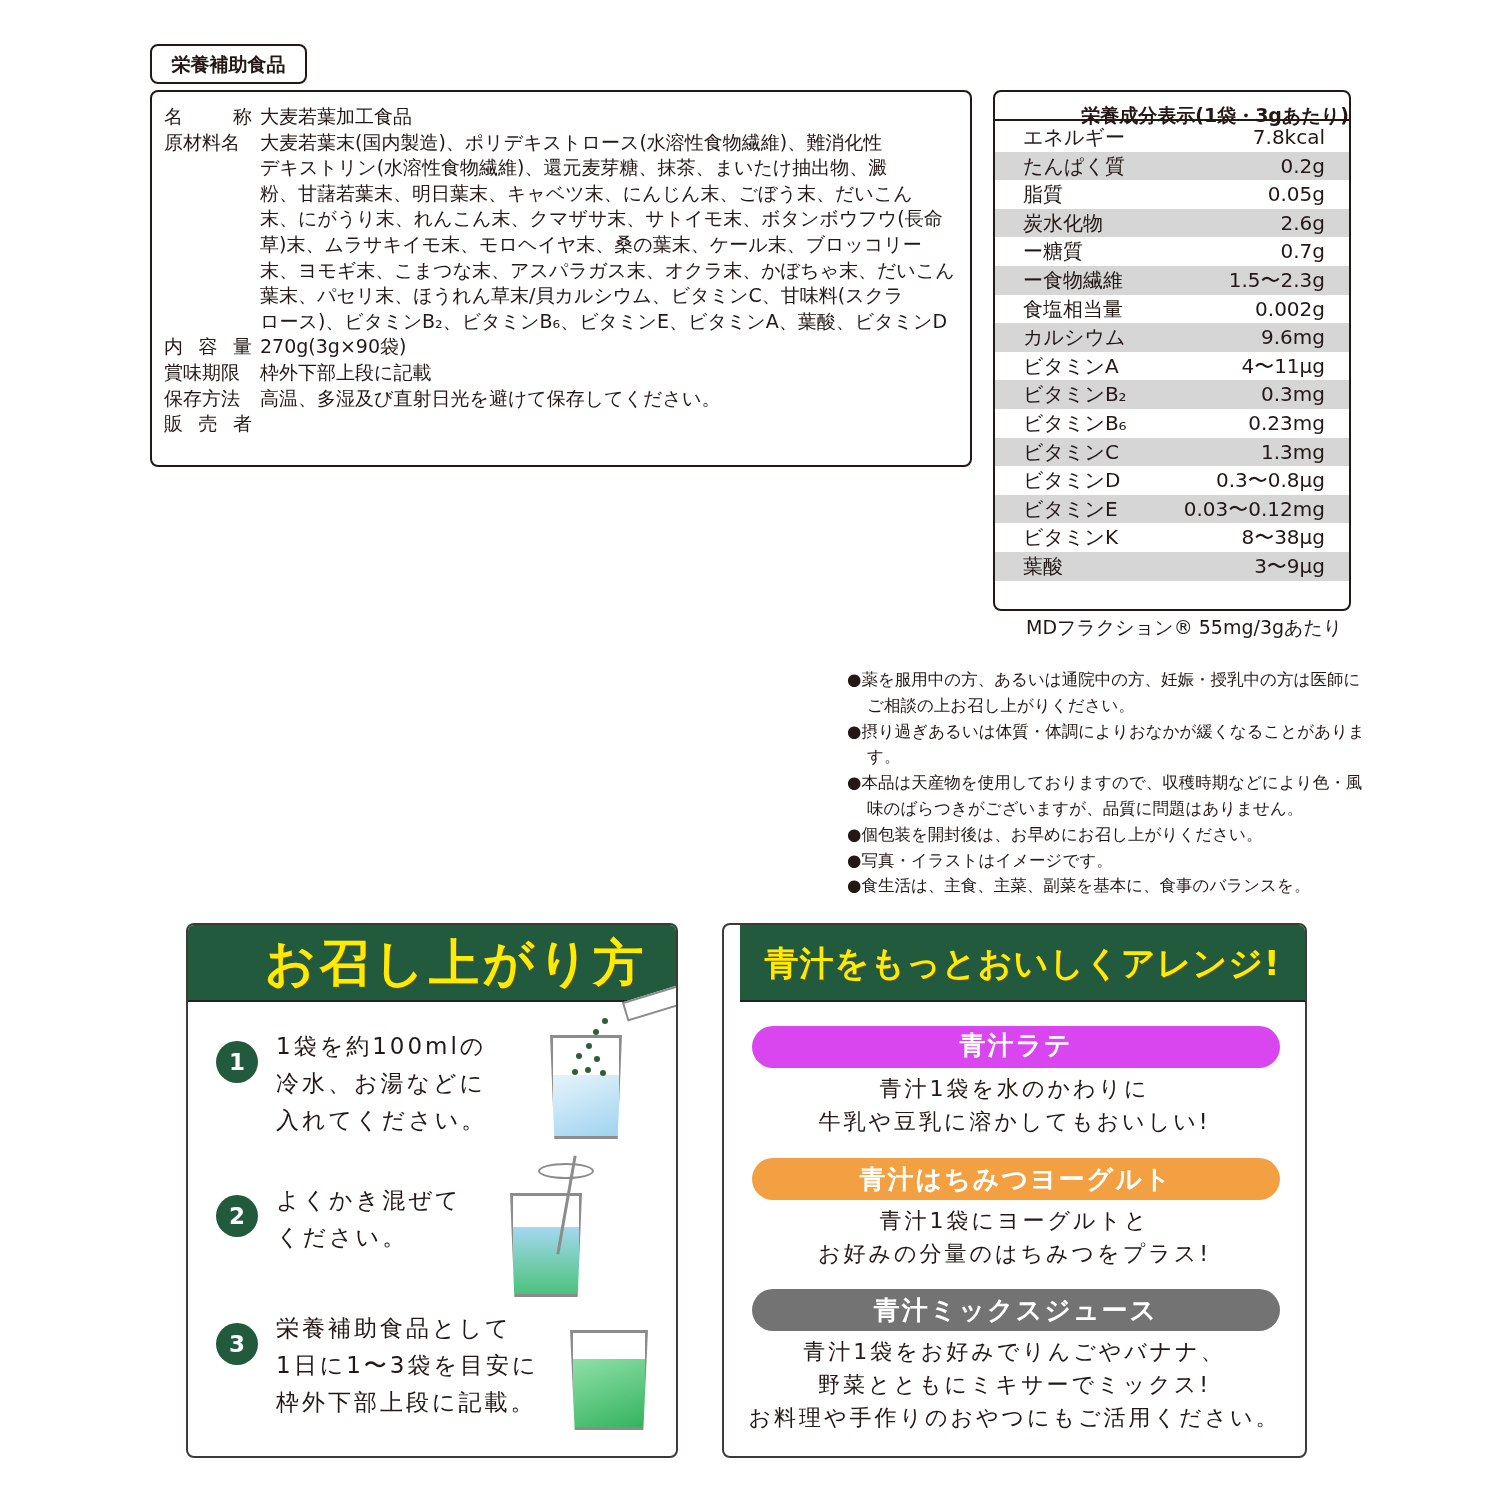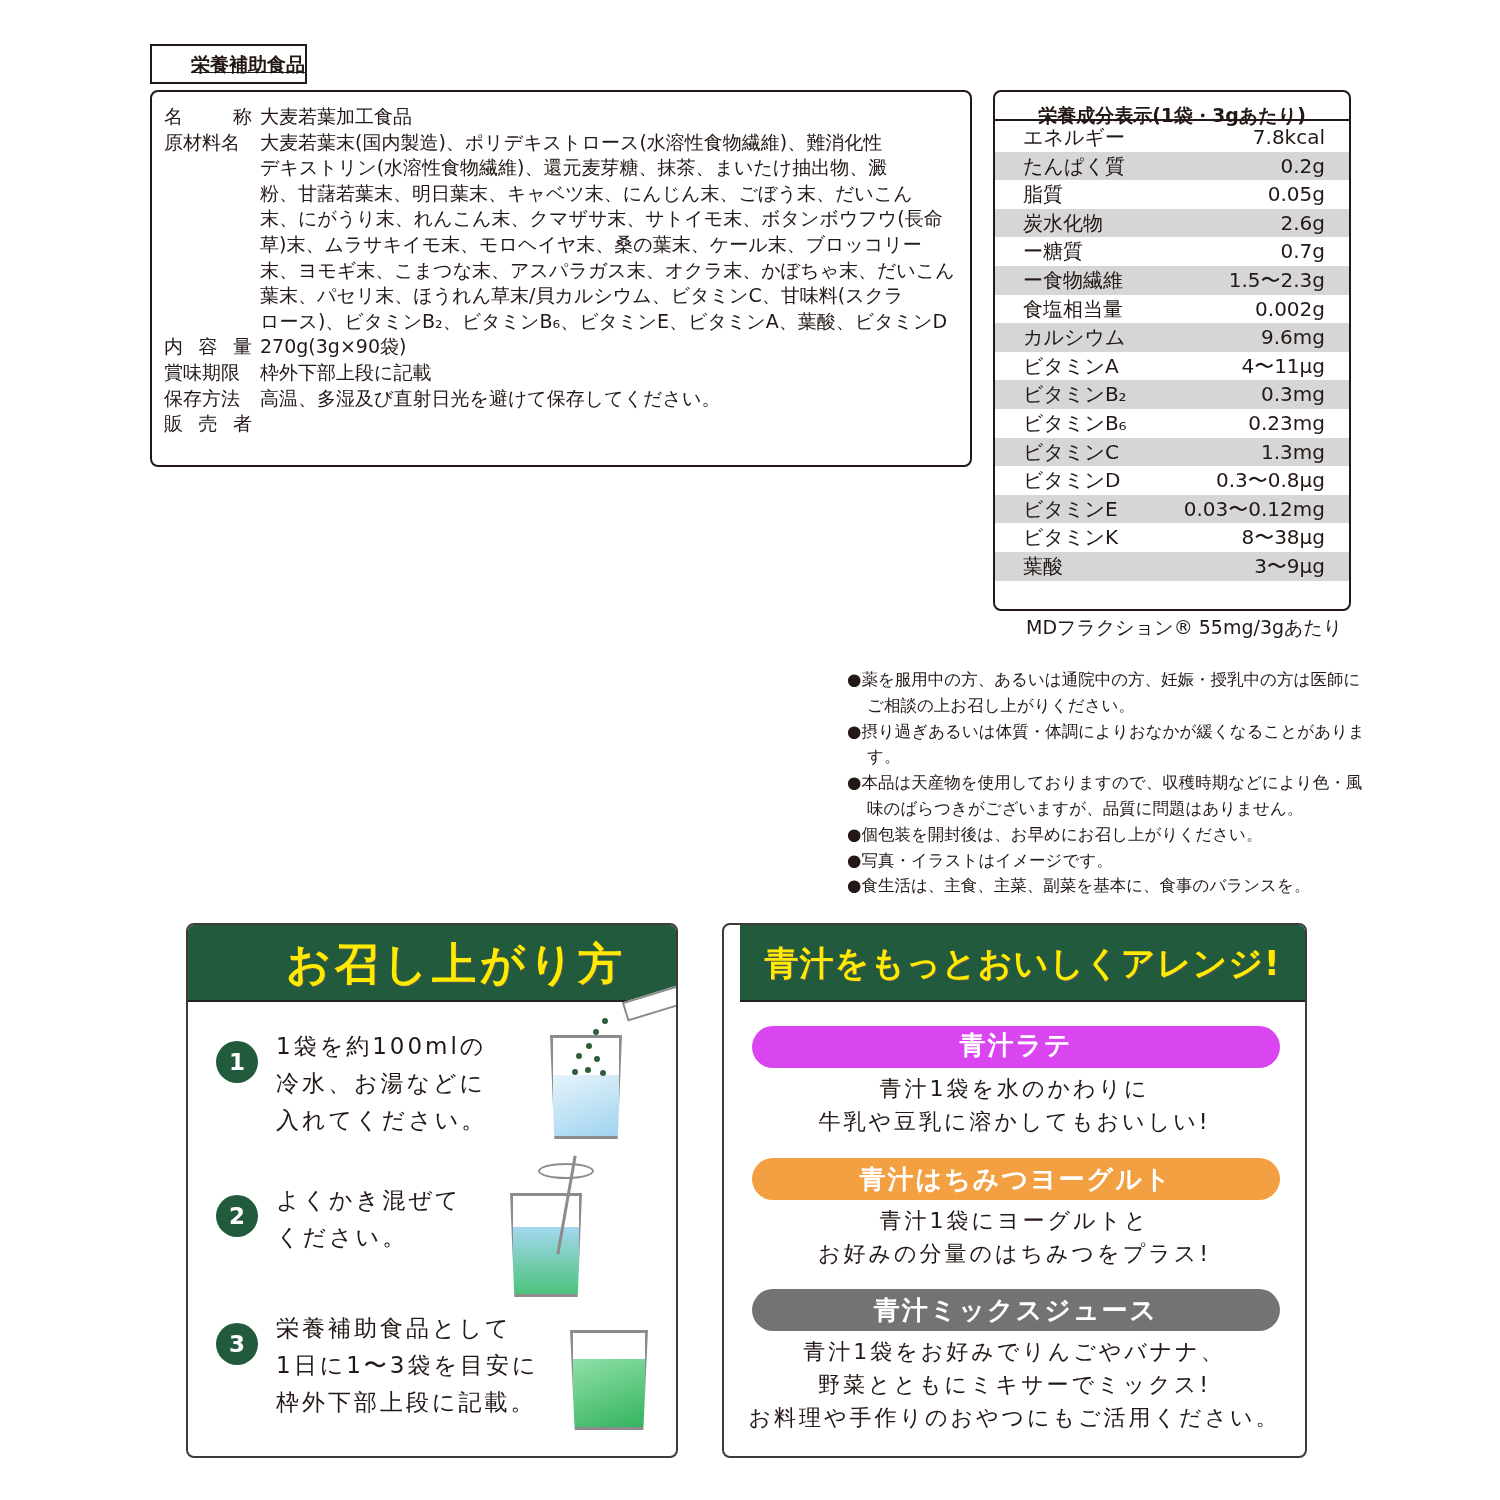--- a/index.html
+++ b/index.html
@@ -3,39 +3,39 @@
   <meta charset="utf-8">
   <style>
     * { box-sizing: border-box; margin: 0; padding: 0; }
     body {
       width: 1500px; height: 1500px; background: #ffffff;
       font-family: "DejaVu Sans", sans-serif; color: #231815;
       position: relative; overflow: hidden;
     }
     .label-tag {
       position: absolute; left: 150px; top: 44px; width: 157px; height: 40px;
-      border: 2px solid #231815; border-radius: 0;
-      font-size: 19px; font-weight: bold; line-height: 36px; text-align: right; text-decoration: underline;
+      border: 2px solid #231815; border-radius: 8px;
+      font-size: 19px; font-weight: bold; line-height: 36px; text-align: center;
     }
     .info-box {
       position: absolute; left: 150px; top: 90px; width: 822px; height: 377px;
       border: 2px solid #231815; border-radius: 8px; padding: 12px 10px 0 12px;
       font-size: 19px; line-height: 25.6px;
     }
     .info-row { display: flex; }
     .info-key { width: 96px; flex: none; letter-spacing: 0; }
     .info-key.spaced { display: flex; justify-content: space-between; padding-right: 8px; }
     .info-val { flex: 1; }
     .nutrition {
       position: absolute; left: 993px; top: 90px; width: 358px; height: 521px;
       border: 2px solid #231815; border-radius: 8px; overflow: hidden;
     }
     .nutrition-title {
       height: 29px; border-bottom: 2px solid #231815;
-      font-size: 19px; font-weight: bold; text-align: center; line-height: 46px;
+      font-size: 19px; font-weight: bold; text-align: right; line-height: 46px;
     }
     .nut-list { padding-top: 2px; }
     .nut-row {
       display: flex; justify-content: space-between; height: 28.6px;
       padding: 0 24px 0 28px; font-size: 20px; line-height: 28.6px;
     }
     .nut-row.shade { background: #d6d6d6; }
     .nut-val { text-align: right; }
     .md-fraction {
       position: absolute; left: 1026px; top: 615px; font-size: 19px;
@@ -48,21 +48,21 @@
     .panel {
       position: absolute; border: 2px solid #3e3a39; border-radius: 8px; overflow: hidden; background: #fff;
     }
     .panel-left { left: 186px; top: 923px; width: 492px; height: 535px; }
     .panel-right { left: 722px; top: 923px; width: 585px; height: 535px; padding-left: 16px; }
     .panel-header {
       height: 77px; background: #215a3d; border-bottom: 2px solid #222;
       color: #ffea00; font-weight: bold; text-align: center; line-height: 77px;
       text-shadow: 1px 1px 0 #555;
     }
-    .panel-left .panel-header { font-size: 44px; letter-spacing: 4px; padding-left: 48px; }
+    .panel-left .panel-header { font-size: 50px; letter-spacing: 4px; padding-left: 48px; }
     .panel-right .panel-header { font-size: 34px; letter-spacing: 1px; }
     .step { position: absolute; left: 28px; display: flex; }
     .step-num {
       width: 42px; height: 42px; border-radius: 50%; background: #215a3d; color: #fff;
       font-weight: bold; font-size: 23px; text-align: center; line-height: 42px; margin-right: 18px; margin-top: 13px; flex: none;
     }
     .step-text { font-size: 23px; line-height: 37px; letter-spacing: 3px; }
     .glass {
       position: absolute; width: 72px; height: 104px; border: 3px solid #8c8c8c; border-top-width: 3px;
       clip-path: polygon(0 0, 100% 0, 94% 100%, 6% 100%);

